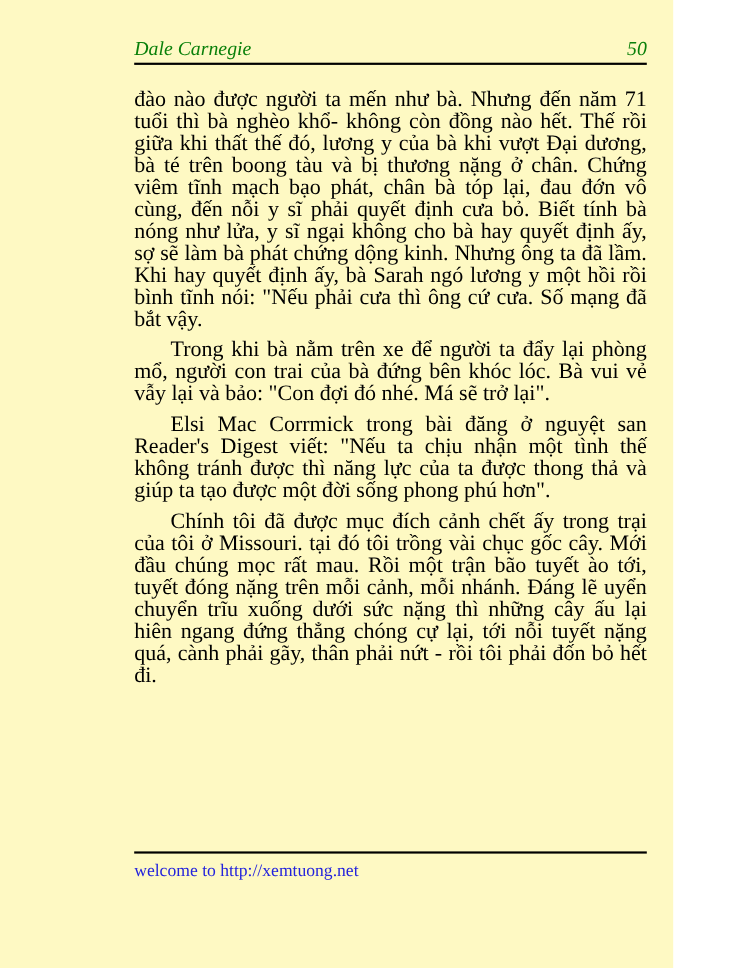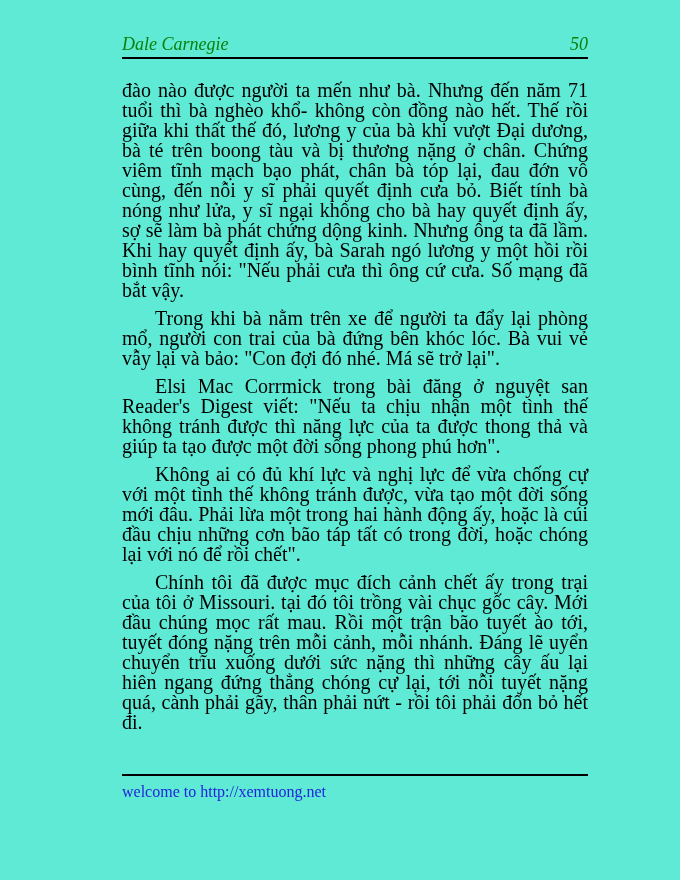--- a/index.html
+++ b/index.html
@@ -2,23 +2,23 @@
 <html><head>
 <meta charset="utf-8">
 <style>
   html, body {
     margin: 0;
     padding: 0;
     background: #ffffff;
   }
   .page {
     position: relative;
-    width: 680px;
+    width: 612px;
     height: 880px;
-    background: #5eead4;
+    background: #fef9c3;
     font-family: "Liberation Serif", "DejaVu Serif", serif;
     overflow: hidden;
   }
   .header {
     position: absolute;
     top: 34px;
     left: 122px;
     width: 466px;
     display: flex;
     justify-content: space-between;
@@ -72,21 +72,20 @@
 
   <div class="header">
     <span class="author">Dale Carnegie</span>
     <span class="page-number">50</span>
   </div>
 
   <div class="content">
     <p class="continued">đào nào được người ta mến như bà. Nhưng đến năm 71 tuổi thì bà nghèo khổ- không còn đồng nào hết. Thế rồi giữa khi thất thế đó, lương y của bà khi vượt Đại dương, bà té trên boong tàu và bị thương nặng ở chân. Chứng viêm tĩnh mạch bạo phát, chân bà tóp lại, đau đớn vô cùng, đến nỗi y sĩ phải quyết định cưa bỏ. Biết tính bà nóng như lửa, y sĩ ngại không cho bà hay quyết định ấy, sợ sẽ làm bà phát chứng dộng kinh. Nhưng ông ta đã lầm. Khi hay quyết định ấy, bà Sarah ngó lương y một hồi rồi bình tĩnh nói: "Nếu phải cưa thì ông cứ cưa. Số mạng đã bắt vậy.</p>
     <p>Trong khi bà nằm trên xe để người ta đẩy lại phòng mổ, người con trai của bà đứng bên khóc lóc. Bà vui vẻ vẫy lại và bảo: "Con đợi đó nhé. Má sẽ trở lại".</p>
     <p>Elsi Mac Corrmick trong bài đăng ở nguyệt san Reader's Digest viết: "Nếu ta chịu nhận một tình thế không tránh được thì năng lực của ta được thong thả và giúp ta tạo được một đời sống phong phú hơn".</p>
-    <p>Không ai có đủ khí lực và nghị lực để vừa chống cự với một tình thế không tránh được, vừa tạo một đời sống mới đâu. Phải lừa một trong hai hành động ấy, hoặc là cúi đầu chịu những cơn bão táp tất có trong đời, hoặc chóng lại với nó để rồi chết".</p>
     <p>Chính tôi đã được mục đích cảnh chết ấy trong trại của tôi ở Missouri. tại đó tôi trồng vài chục gốc cây. Mới đầu chúng mọc rất mau. Rồi một trận bão tuyết ào tới, tuyết đóng nặng trên mỗi cảnh, mỗi nhánh. Đáng lẽ uyển chuyển trĩu xuống dưới sức nặng thì những cây ấu lại hiên ngang đứng thẳng chóng cự lại, tới nỗi tuyết nặng quá, cành phải gãy, thân phải nứt - rồi tôi phải đốn bỏ hết đi.</p>
   </div>
 
   <div class="footer">
     <span class="footer-link">welcome to http://xemtuong.net</span>
   </div>
 
 </div>
 
 </body></html>

